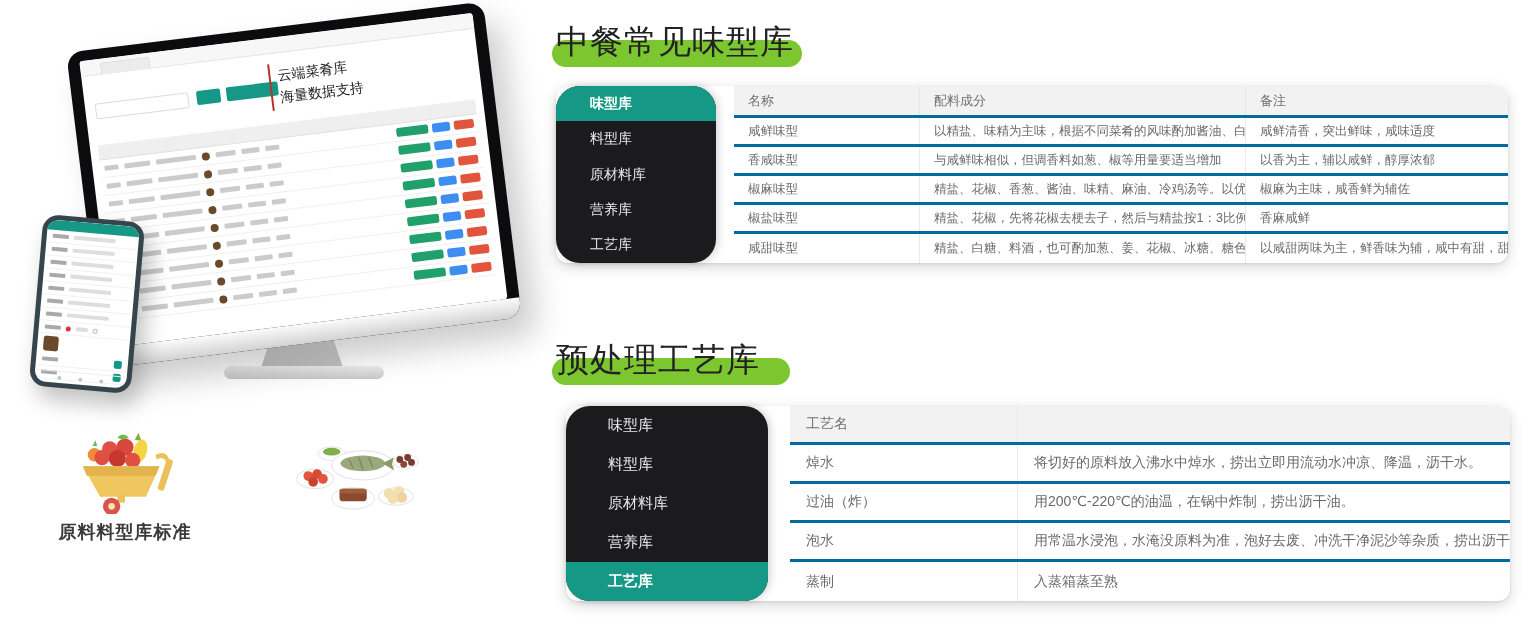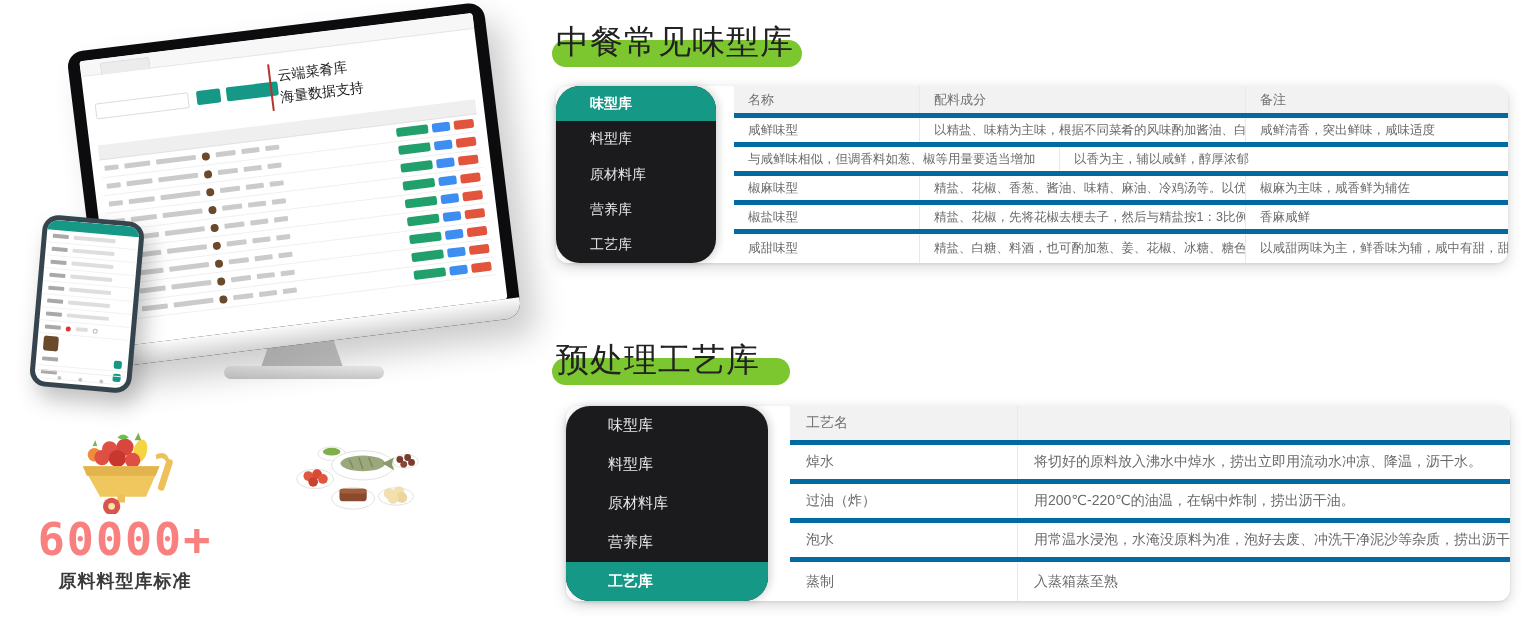--- a/index.html
+++ b/index.html
@@ -18,21 +18,21 @@
 
   
   .card{position:absolute;background:#fff;border-radius:12px;
     box-shadow:0 4px 14px rgba(0,0,0,.16), 0 1px 3px rgba(0,0,0,.08);}
   .sidebar{position:absolute;top:0;bottom:0;left:0;background:var(--sidebarbg,#1b1b1e);
     border-radius:24px;overflow:hidden;display:flex;flex-direction:column;z-index:2;
     box-shadow:2px 0 8px rgba(0,0,0,.18);}
   .side-item{flex:1;display:flex;align-items:center;color:#e8e8e8;cursor:pointer;}
   .side-item.selected{background:var(--teal,#159886);color:#fff;font-weight:bold;}
   .tablewrap{position:absolute;top:0;bottom:0;right:0;overflow:hidden;border-radius:0 12px 12px 0;}
-  .t-row{display:flex;align-items:stretch;border-bottom:5px solid #0369a1;box-sizing:border-box;}
+  .t-row{display:flex;align-items:stretch;border-bottom:3px solid #0369a1;box-sizing:border-box;}
   .t-row:last-child{border-bottom:none;}
   .t-head{background:#f2f2f2;color:#6f6f6f;}
   .t-cell{display:flex;align-items:center;box-sizing:border-box;overflow:hidden;
     white-space:nowrap;color:#6a6a6a;}
   .t-head .t-cell{color:#707070;}
   .vline{border-right:1px solid #e9e9e9;}
 
   
   #card1{left:556px;top:86px;width:952px;height:177px;}
   #card1 .sidebar{width:160px;}
@@ -347,21 +347,20 @@
         <circle cx="36" cy="33" r="8" fill="#e04f44"></circle>
         <circle cx="52" cy="34" r="9" fill="#c8372e"></circle>
         <circle cx="68" cy="36" r="8" fill="#e04f44"></circle>
         <path d="M16 42 L96 42 L82 74 L34 74 Z" fill="#f0c75e"></path>
         <path d="M16 42 L96 42 L92 52 L20 52 Z" fill="#e3b44d"></path>
         <rect x="52" y="72" width="8" height="8" fill="#eec05a"></rect>
         <circle cx="46" cy="84" r="9" fill="#d9534f"></circle>
           <circle cx="46" cy="84" r="3.5" fill="#f7e6a2"></circle>
       </svg>
     </div>
-    <div class="stat-value">60000+</div>
     <div class="stat-label">原料料型库标准</div>
   </div>
 
   <div class="stat" id="stat2">
     <div class="stat-iconbox">
       <svg width="140" height="74" viewBox="0 0 140 76">
         <ellipse cx="44" cy="14" rx="14" ry="7" fill="#fff" stroke="#e3e3e3"></ellipse>
         <ellipse cx="44" cy="12" rx="9" ry="4" fill="#7fae4a"></ellipse>
         <ellipse cx="76" cy="26" rx="32" ry="15" fill="#fff" stroke="#e0e0e0"></ellipse>
         <ellipse cx="76" cy="24" rx="23" ry="8" fill="#9aa87c"></ellipse>
@@ -408,20 +407,21 @@
         <div class="t-cell c1 vline">名称</div>
         <div class="t-cell c2 vline">配料成分</div>
         <div class="t-cell c3">备注</div>
       </div>
       <div class="t-row data">
         <div class="t-cell c1 vline">咸鲜味型</div>
         <div class="t-cell c2 vline">以精盐、味精为主味，根据不同菜肴的风味酌加酱油、白糖、...</div>
         <div class="t-cell c3">咸鲜清香，突出鲜味，咸味适度</div>
       </div>
       <div class="t-row data">
+        <div class="t-cell c1 vline">香咸味型</div>
         <div class="t-cell c2 vline">与咸鲜味相似，但调香料如葱、椒等用量要适当增加</div>
         <div class="t-cell c3">以香为主，辅以咸鲜，醇厚浓郁</div>
       </div>
       <div class="t-row data">
         <div class="t-cell c1 vline">椒麻味型</div>
         <div class="t-cell c2 vline">精盐、花椒、香葱、酱油、味精、麻油、冷鸡汤等。以优质花...</div>
         <div class="t-cell c3">椒麻为主味，咸香鲜为辅佐</div>
       </div>
       <div class="t-row data">
         <div class="t-cell c1 vline">椒盐味型</div>

